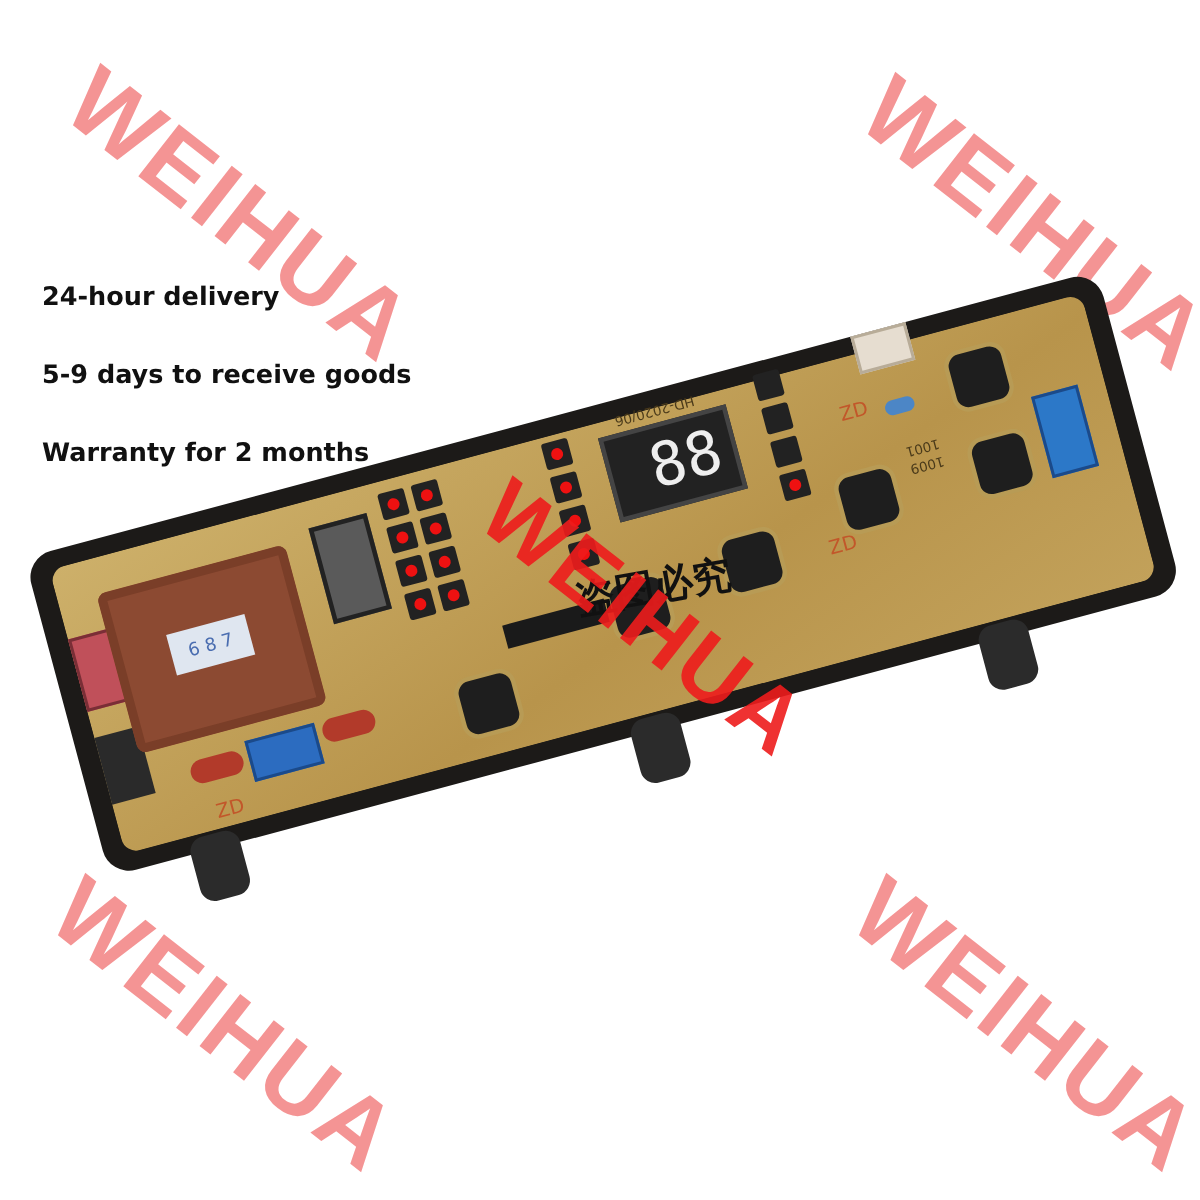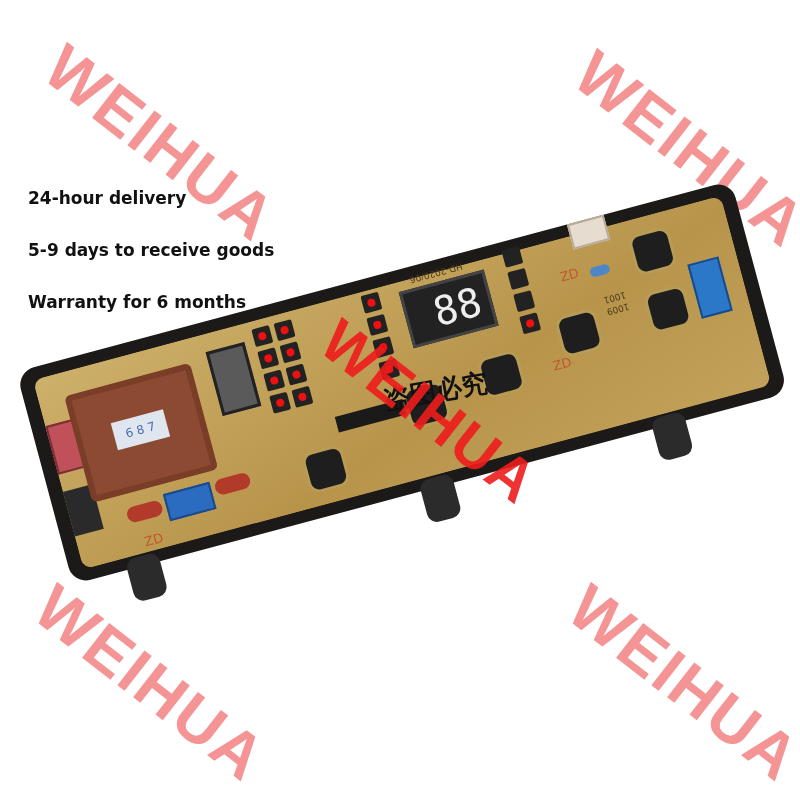--- a/index.html
+++ b/index.html
@@ -36,21 +36,21 @@
 </head>
 <body>
 
 <div class="wm" style="left:76px;top:30px;">WEIHUA</div>
 <div class="wm" style="left:606px;top:36px;">WEIHUA</div>
 <div class="wm" style="left:66px;top:570px;">WEIHUA</div>
 <div class="wm" style="left:600px;top:570px;">WEIHUA</div>
 
 <div class="info" style="top:188px;">24-hour delivery</div>
 <div class="info" style="top:240px;">5-9 days to receive goods</div>
-<div class="info" style="top:292px;">Warranty for 6 months</div>
+<div class="info" style="top:292px;">Warranty for 2 months</div>
 
 <div class="board-wrap">
   <div class="case"></div>
   <div class="pcb"></div>
 
   <div class="mount" style="left:56px;top:250px;"></div>
   <div class="mount" style="left:360px;top:250px;"></div>
   <div class="mount" style="left:600px;top:250px;"></div>
 
   <div class="conn-red"></div>

